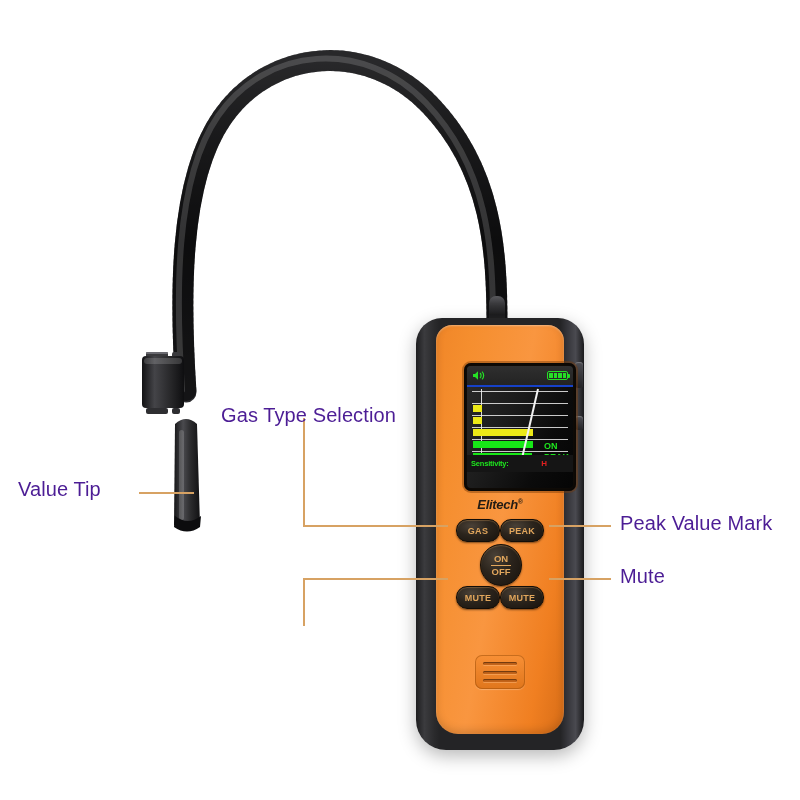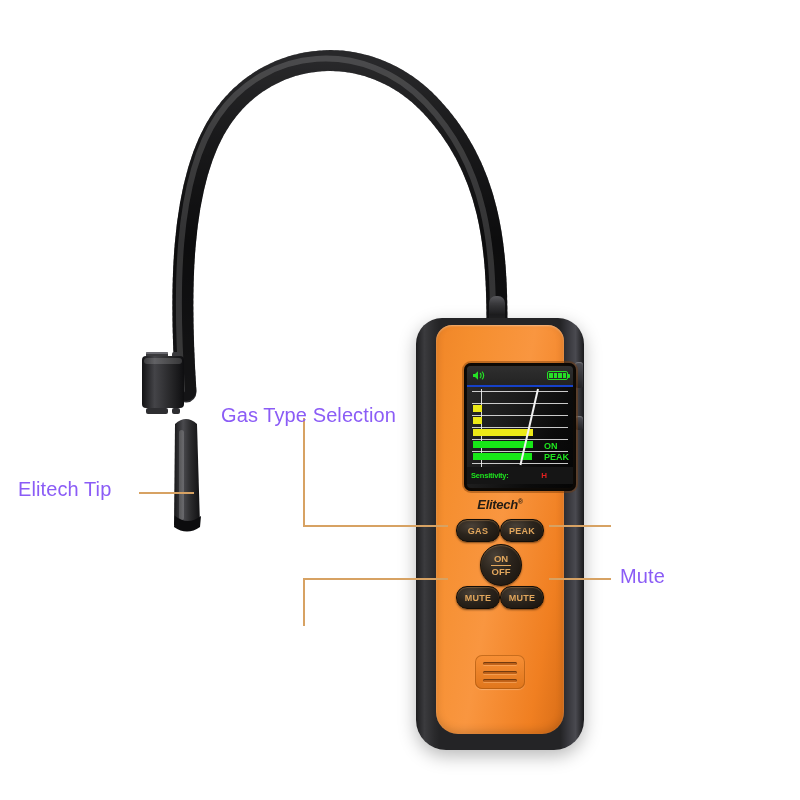--- a/index.html
+++ b/index.html
@@ -62,21 +62,21 @@
   .scr-topbar{
     position:absolute;left:0;right:0;top:0;height:19px;
     background:linear-gradient(180deg,#2f2f2f,#232323);
     display:flex;align-items:center;justify-content:space-between;
     padding:0 5px;box-sizing:border-box;
   }
   .rule{position:absolute;left:0;right:0;height:2px;background:#1641c8;}
   .rule.top{top:19px;}
   .rule.bottom{bottom:17px;}
   .scr-botbar{
-    position:absolute;left:0;right:0;bottom:4px;height:17px;
+    position:absolute;left:0;right:0;bottom:16px;height:17px;
     background:#151515;
     display:flex;align-items:center;
     padding:0 4px;box-sizing:border-box;
     gap:4px;
   }
   .sens-label{color:#1ee61e;font-size:7.5px;font-weight:bold;letter-spacing:-.2px;}
   .sens-val{color:#e02020;font-size:8px;font-weight:bold;margin-left:auto;margin-right:22px;}
 
   .spk-icon{display:block;}
   .batt{
@@ -138,21 +138,21 @@
     background:linear-gradient(180deg,#f89036,#e0761c);
     box-shadow:inset 0 0 0 1px rgba(160,80,10,.55), 0 1px 1px rgba(255,255,255,.25);
     padding:7px 8px;box-sizing:border-box;
     display:flex;flex-direction:column;justify-content:space-between;
   }
   .grille i{display:block;height:3px;border-radius:2px;background:#c3641a;box-shadow:inset 0 1px 1px rgba(0,0,0,.45),0 1px 0 rgba(255,190,130,.45);}
 
   
   .anno{
     position:absolute;
-    color:#8b5cf6;
+    color:#4c1d95;
     font-size:20px;
     white-space:nowrap;
     letter-spacing:.1px;
   }
   .lead{position:absolute;background:#d7a263;}
   .lead.h{height:2px;}
   .lead.v{width:2px;}
 </style>
 </head>
 <body>
@@ -316,21 +316,22 @@
   <div class="lead v" style="left:303px;top:418px;height:108px;"></div>
   <div class="lead h" style="left:303px;top:525px;width:145px;"></div>
 
   <div class="lead h" style="left:549px;top:525px;width:62px;"></div>
 
   <div class="lead h" style="left:549px;top:578px;width:62px;"></div>
 
   <div class="lead v" style="left:303px;top:578px;height:48px;"></div>
   <div class="lead h" style="left:303px;top:578px;width:145px;"></div>
 
-  <div class="anno" style="left:18px;top:478px;">Elitech Tip</div>
+  <div class="anno" style="left:18px;top:478px;">Value Tip</div>
 
   <div class="anno" style="left:221px;top:404px;">Gas Type Selection</div>
 
+  <div class="anno" style="left:620px;top:512px;">Peak Value Mark</div>
 
   <div class="anno" style="left:620px;top:565px;">Mute</div>
 
 
 </div>
 
 </body></html>

